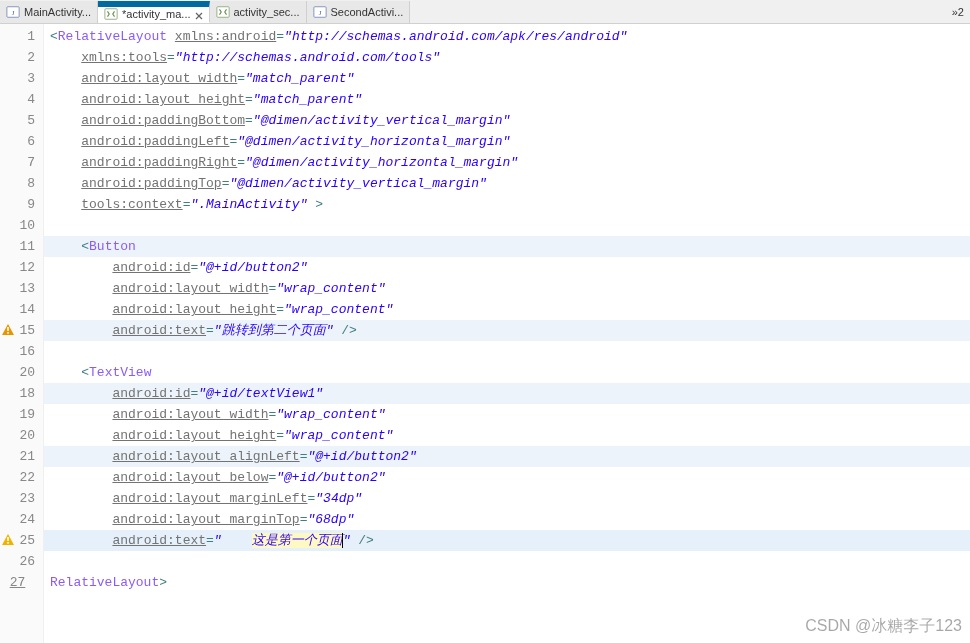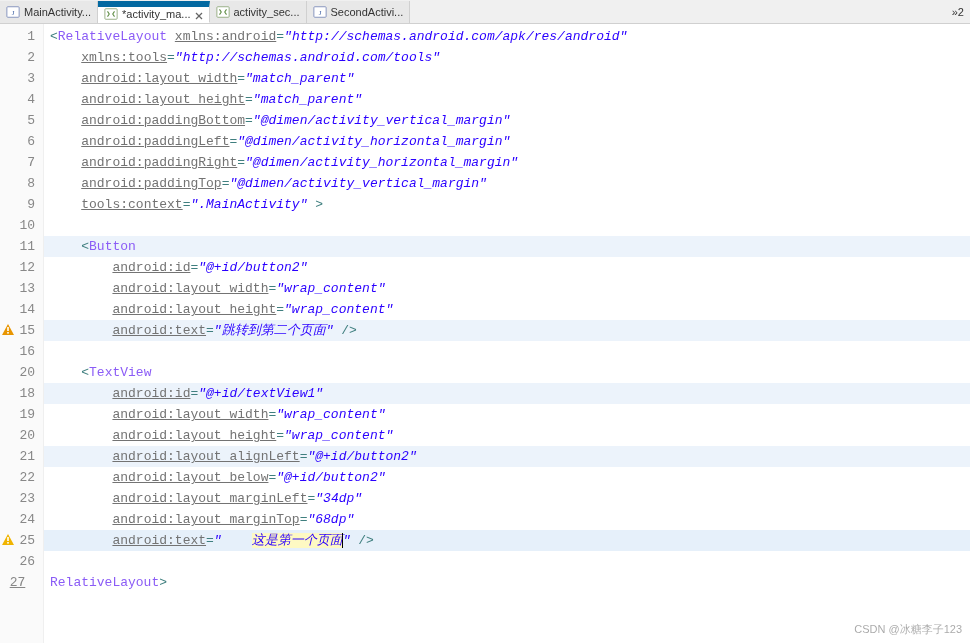--- a/index.html
+++ b/index.html
@@ -95,21 +95,21 @@
 .line.caret { background: #e6f0fa; }
 .tag { color: #8b5cf6; }
 .attr { color: #737373; text-decoration: underline; }
 .val { color: #2a00ff; font-style: italic; }
 .punc { color: #3f7f7f; }
 .watermark {
   position: absolute;
   right: 8px;
   bottom: 6px;
   font-family: "Microsoft YaHei", sans-serif;
-  font-size: 11px;
+  font-size: 16px;
   color: rgba(0,0,0,0.35);
 }
 .caret-mark {
   border-left: 1px solid #000;
   margin-left: -1px;
 }
 .sel { background: #fef9c3; margin-left: 30px; }
 </style>
 </head>
 <body>

